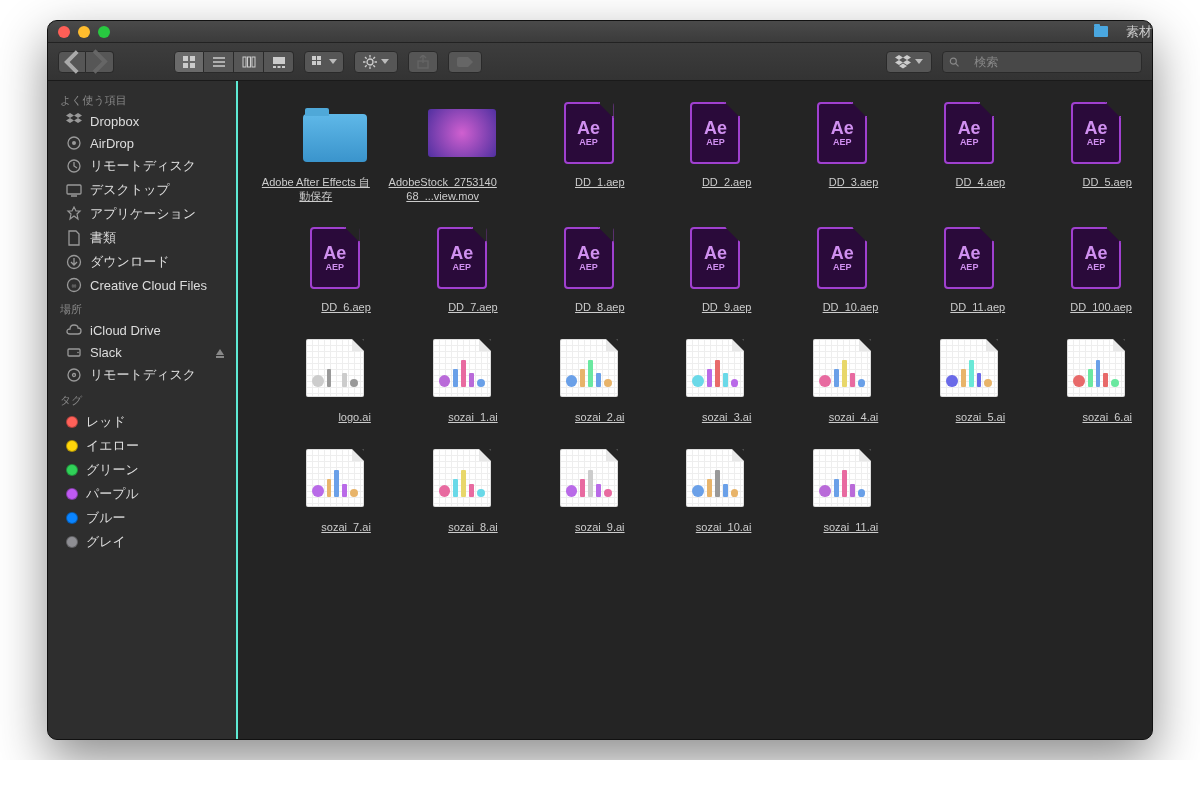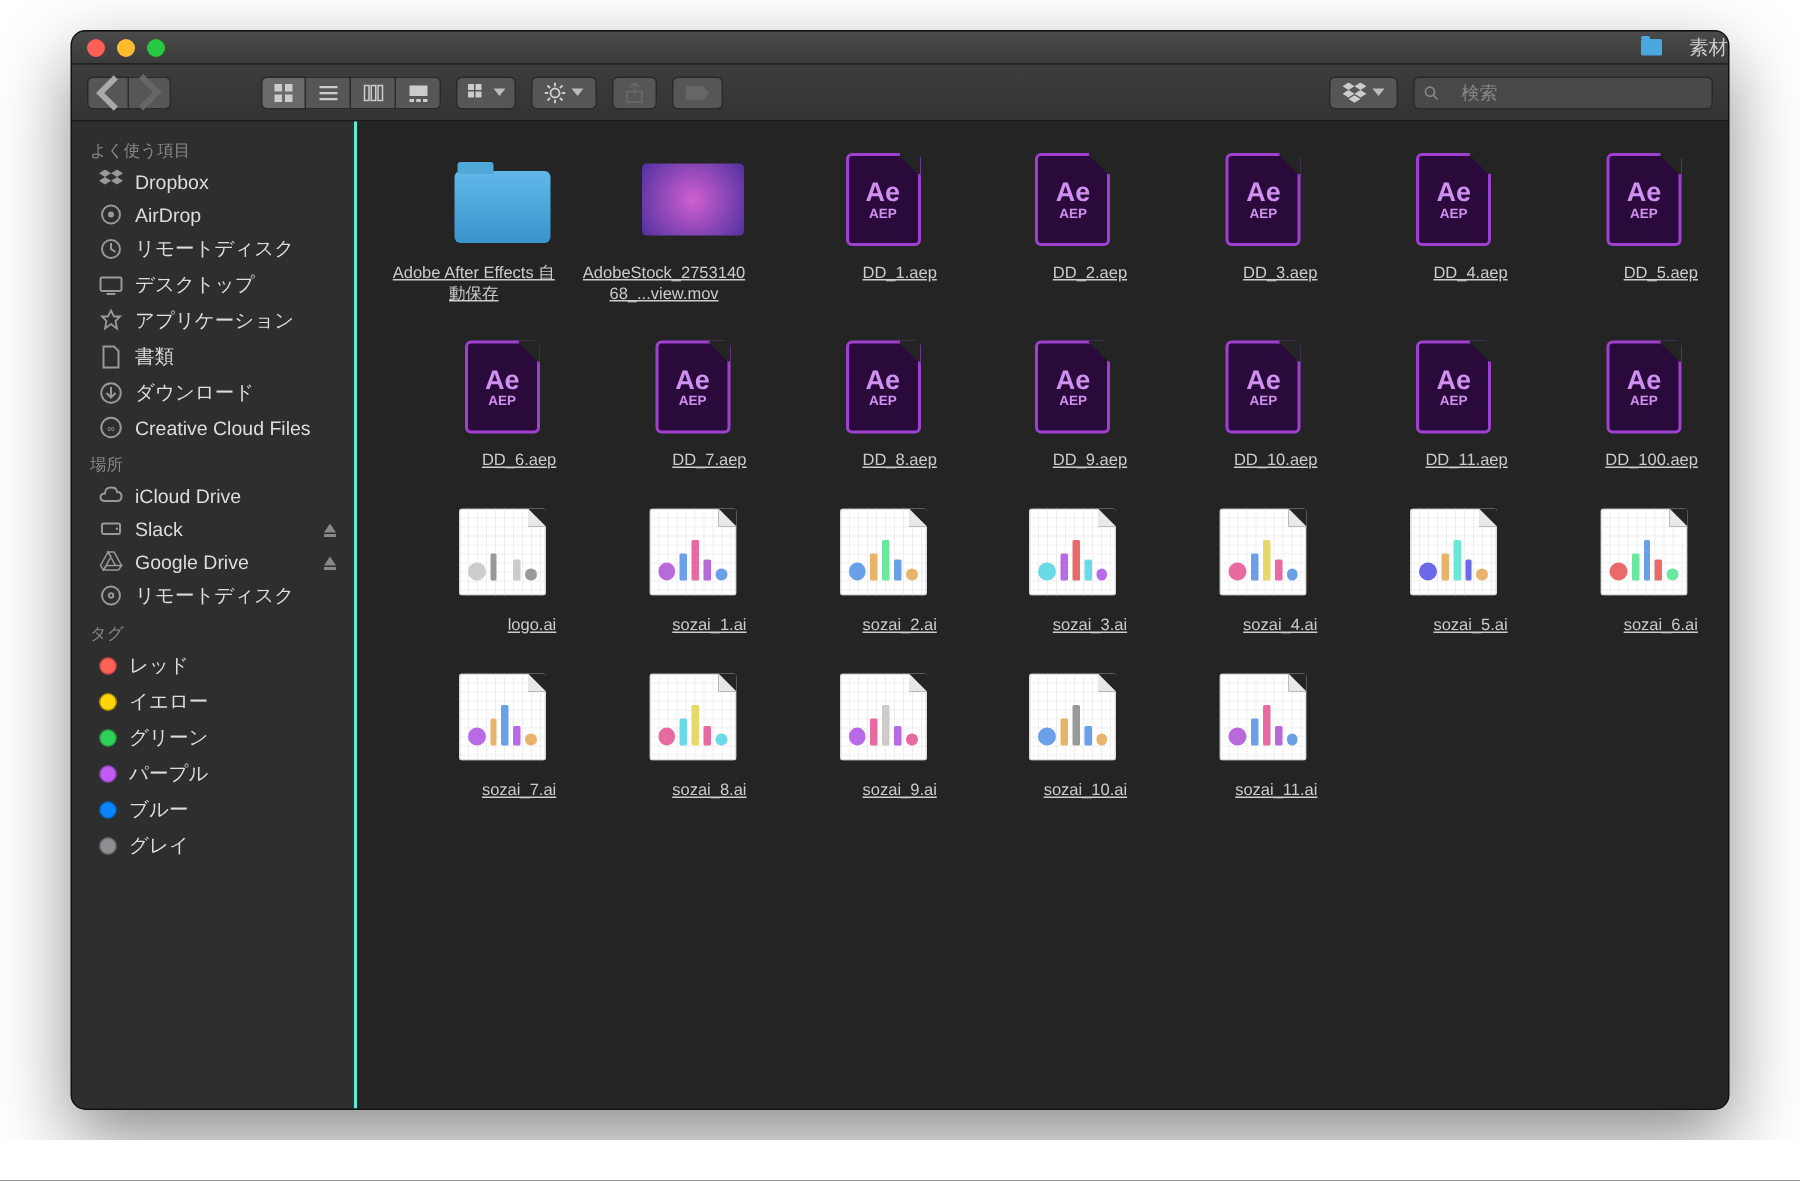--- a/index.html
+++ b/index.html
@@ -477,29 +477,20 @@
                 <rect x="2" y="5" width="12" height="7" rx="1" fill="none" stroke="currentColor" stroke-width="1.3"></rect>
                 <circle cx="12" cy="8.5" r="0.8" fill="currentColor"></circle>
               </svg>
             </span>
             <span>Slack</span>
             <span class="eject"></span>
           </div>
           <div class="sb-item">
             <span class="sb-icon">
               <svg viewBox="0 0 16 16">
-                <path d="M6 2 L10 2 L15 11 L11 11 Z M6 2 L1 11 L3 14 L8 5 Z M15 11 L13 14 L3 14 L5 11 Z" fill="none" stroke="currentColor" stroke-width="1"></path>
-              </svg>
-            </span>
-            <span>Google Drive</span>
-            <span class="eject"></span>
-          </div>
-          <div class="sb-item">
-            <span class="sb-icon">
-              <svg viewBox="0 0 16 16">
                 <circle cx="8" cy="8" r="6" fill="none" stroke="currentColor" stroke-width="1.3"></circle>
                 <circle cx="8" cy="8" r="1.5" fill="none" stroke="currentColor" stroke-width="1.3"></circle>
               </svg>
             </span>
             <span>リモートディスク</span>
           </div>
         </div>
       <div class="sb-header">タグ</div>
       <div id="sb-tag">
           <div class="sb-item">

